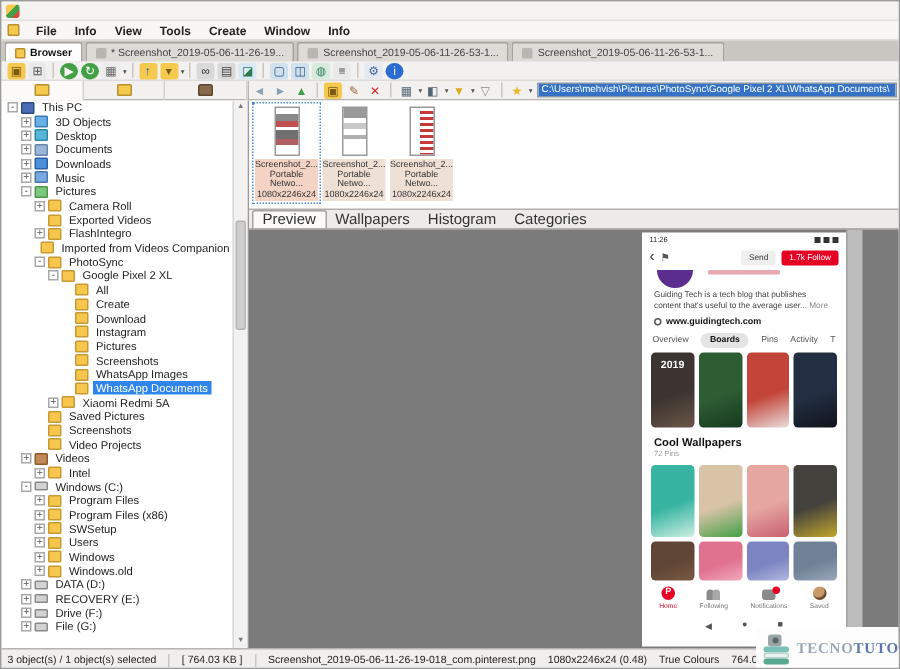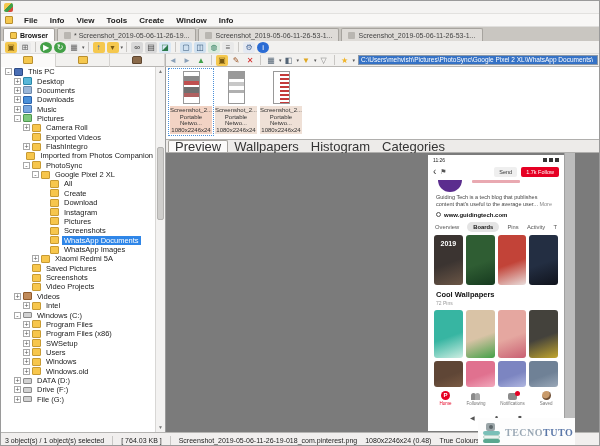--- a/index.html
+++ b/index.html
@@ -78,21 +78,21 @@
   .thumb.selected { outline:1px dotted #4a90d9; }
   .thumb-img { width:17px; height:33px; margin:1px auto 2px; background:#fff; border:1px solid #999; overflow:hidden; }
   .tv1 { background:linear-gradient(180deg,#fff 0 4px,#8a8a8a 4px 9px,#c05050 9px 13px,#fff 13px 15px,#707070 15px 21px,#b06060 21px 25px,#fff 25px); }
   .tv2 { background:linear-gradient(180deg,#9a9a9a 0 7px,#fff 7px 10px,#c8c8c8 10px 14px,#fff 14px 18px,#b0b0b0 18px 21px,#fff 21px); }
   .tv3 { background:repeating-linear-gradient(180deg,#fff 0 2px,#c43a3a 2px 4px); background-size:60% 100%; background-position:right; background-repeat:no-repeat; background-color:#fff; }
   .thumb-label { background:#efe0d6; font-size:6px; line-height:6.5px; color:#333; padding:1px 0; }
   .thumb.selected .thumb-label { background:#f2d3c4; }
 
   
   #ptabs { position:absolute; left:0; top:73px; width:435px; height:13px; background:#edebe9; border-bottom:1px solid #b0afad; display:flex; align-items:flex-end; padding-left:2px; }
-  .pvtab { height:12px; padding:0 6px; font-size:13px; color:#333; display:flex; align-items:center; }
+  .pvtab { height:12px; padding:0 6px; font-size:10px; color:#333; display:flex; align-items:center; }
   .pvtab.active { background:#fbfaf9; border:1px solid #a6a39e; border-bottom:none; border-radius:2px 2px 0 0; }
 
   
   #preview { position:absolute; left:0; top:86px; width:435px; height:279px; background:#7b7b7b; overflow:hidden; }
   #pscroll { position:absolute; left:398px; top:0; width:11px; height:279px; background:#bcbcbc; border-left:1px solid #a0a0a0; }
 
   
   #phone { position:absolute; left:262px; top:2px; width:136px; height:276px; background:#fff; overflow:hidden; font-family:"Liberation Sans",sans-serif; }
   .p-status { height:9px; display:flex; justify-content:space-between; align-items:center; padding:0 5px; font-size:5px; color:#222; }
   .p-sysicons { display:flex; gap:2px; align-items:center; }
@@ -130,21 +130,21 @@
   .bn-badge { position:absolute; top:-2px; right:-3px; width:5px; height:5px; border-radius:50%; background:#e60023; }
   .bn-avatar { width:9px; height:9px; border-radius:50%; background:radial-gradient(circle at 40% 35%,#c89a6a 0 45%,#6a4a30 60%); }
   .p-andronav { height:13px; display:flex; align-items:center; justify-content:center; gap:20px; color:#555; font-size:6px; background:#fff; }
 
   
   #statusbar { position:absolute; left:0; top:431px; width:600px; height:15px; background:#f1efee; border-top:1px solid #b5b4b2; display:flex; align-items:center; padding-left:4px; font-size:7px; color:#222; white-space:nowrap; }
   #statusbar span { margin-right:8px; }
   .st-div { width:1px; height:9px; background:#c8c7c5; margin-right:8px; }
 
   
-  #watermark { position:absolute; left:477px; top:417px; width:97px; height:29px; background:#fdfdfd; z-index:50; display:flex; align-items:center; padding-left:4px; border-radius:2px 0 0 0; }
+  #watermark { position:absolute; left:503px; top:417px; width:97px; height:29px; background:#fdfdfd; z-index:50; display:flex; align-items:center; padding-left:4px; border-radius:2px 0 0 0; }
   .wm-logo { position:relative; width:20px; height:20px; margin-right:3px; }
   .wm-layer { position:absolute; left:1px; width:17px; height:4px; border-radius:2px; }
   .wm-l1 { bottom:0; background:#5aa890; }
   .wm-l2 { bottom:4px; background:#eaf3ef; border:1px solid #bcd5cb; }
   .wm-l3 { bottom:8px; background:#7ac0b8; }
   .wm-cam { position:absolute; left:4px; top:0; width:9px; height:8px; background:#9aa5a8; border-radius:2px; }
   .wm-cam:after { content:""; position:absolute; left:2.5px; top:2px; width:4px; height:4px; border-radius:50%; background:#5a6568; }
   .wm-text { font-family:"Liberation Serif", serif; font-size:10px; font-weight:bold; letter-spacing:.5px; }
   .wm-gray { color:#9aa8b5; }
   .wm-blue { color:#5a77a8; }
@@ -312,20 +312,26 @@
       <div id="tree">
           <div class="trow">
             <span style="display: inline-block; width: 4px;"></span>
             <span class="texp">-</span>
             <span class="ti ti-computer"></span>
             <span class="tlabel">This PC</span>
           </div>
           <div class="trow">
             <span style="display: inline-block; width: 13px;"></span>
             <span class="texp">+</span>
+            <span class="ti ti-3d"></span>
+            <span class="tlabel">3D Objects</span>
+          </div>
+          <div class="trow">
+            <span style="display: inline-block; width: 13px;"></span>
+            <span class="texp">+</span>
             <span class="ti ti-desktop"></span>
             <span class="tlabel">Desktop</span>
           </div>
           <div class="trow">
             <span style="display: inline-block; width: 13px;"></span>
             <span class="texp">+</span>
             <span class="ti ti-doc"></span>
             <span class="tlabel">Documents</span>
           </div>
           <div class="trow">
@@ -361,21 +367,21 @@
           <div class="trow">
             <span style="display: inline-block; width: 22px;"></span>
             <span class="texp">+</span>
             <span class="ti ti-folder"></span>
             <span class="tlabel">FlashIntegro</span>
           </div>
           <div class="trow">
             <span style="display: inline-block; width: 22px;"></span>
             <span class="texp none"></span>
             <span class="ti ti-folder"></span>
-            <span class="tlabel">Imported from Photos Companion</span>
+            <span class="tlabel">Imported from Videos Companion</span>
           </div>
           <div class="trow">
             <span style="display: inline-block; width: 22px;"></span>
             <span class="texp">-</span>
             <span class="ti ti-folder"></span>
             <span class="tlabel">PhotoSync</span>
           </div>
           <div class="trow">
             <span style="display: inline-block; width: 31px;"></span>
             <span class="texp">-</span>
@@ -415,27 +421,27 @@
           <div class="trow">
             <span style="display: inline-block; width: 40px;"></span>
             <span class="texp none"></span>
             <span class="ti ti-folder"></span>
             <span class="tlabel">Screenshots</span>
           </div>
           <div class="trow">
             <span style="display: inline-block; width: 40px;"></span>
             <span class="texp none"></span>
             <span class="ti ti-folder"></span>
+            <span class="tlabel">WhatsApp Images</span>
+          </div>
+          <div class="trow">
+            <span style="display: inline-block; width: 40px;"></span>
+            <span class="texp none"></span>
+            <span class="ti ti-folder"></span>
             <span class="tlabel selected">WhatsApp Documents</span>
-          </div>
-          <div class="trow">
-            <span style="display: inline-block; width: 40px;"></span>
-            <span class="texp none"></span>
-            <span class="ti ti-folder"></span>
-            <span class="tlabel">WhatsApp Images</span>
           </div>
           <div class="trow">
             <span style="display: inline-block; width: 31px;"></span>
             <span class="texp">+</span>
             <span class="ti ti-folder"></span>
             <span class="tlabel">Xiaomi Redmi 5A</span>
           </div>
           <div class="trow">
             <span style="display: inline-block; width: 22px;"></span>
             <span class="texp none"></span>
@@ -506,20 +512,26 @@
             <span style="display: inline-block; width: 22px;"></span>
             <span class="texp">+</span>
             <span class="ti ti-folder"></span>
             <span class="tlabel">Windows.old</span>
           </div>
           <div class="trow">
             <span style="display: inline-block; width: 13px;"></span>
             <span class="texp">+</span>
             <span class="ti ti-drive"></span>
             <span class="tlabel">DATA (D:)</span>
+          </div>
+          <div class="trow">
+            <span style="display: inline-block; width: 13px;"></span>
+            <span class="texp">+</span>
+            <span class="ti ti-drive"></span>
+            <span class="tlabel">RECOVERY (E:)</span>
           </div>
           <div class="trow">
             <span style="display: inline-block; width: 13px;"></span>
             <span class="texp">+</span>
             <span class="ti ti-drive"></span>
             <span class="tlabel">Drive (F:)</span>
           </div>
           <div class="trow">
             <span style="display: inline-block; width: 13px;"></span>
             <span class="texp">+</span>

